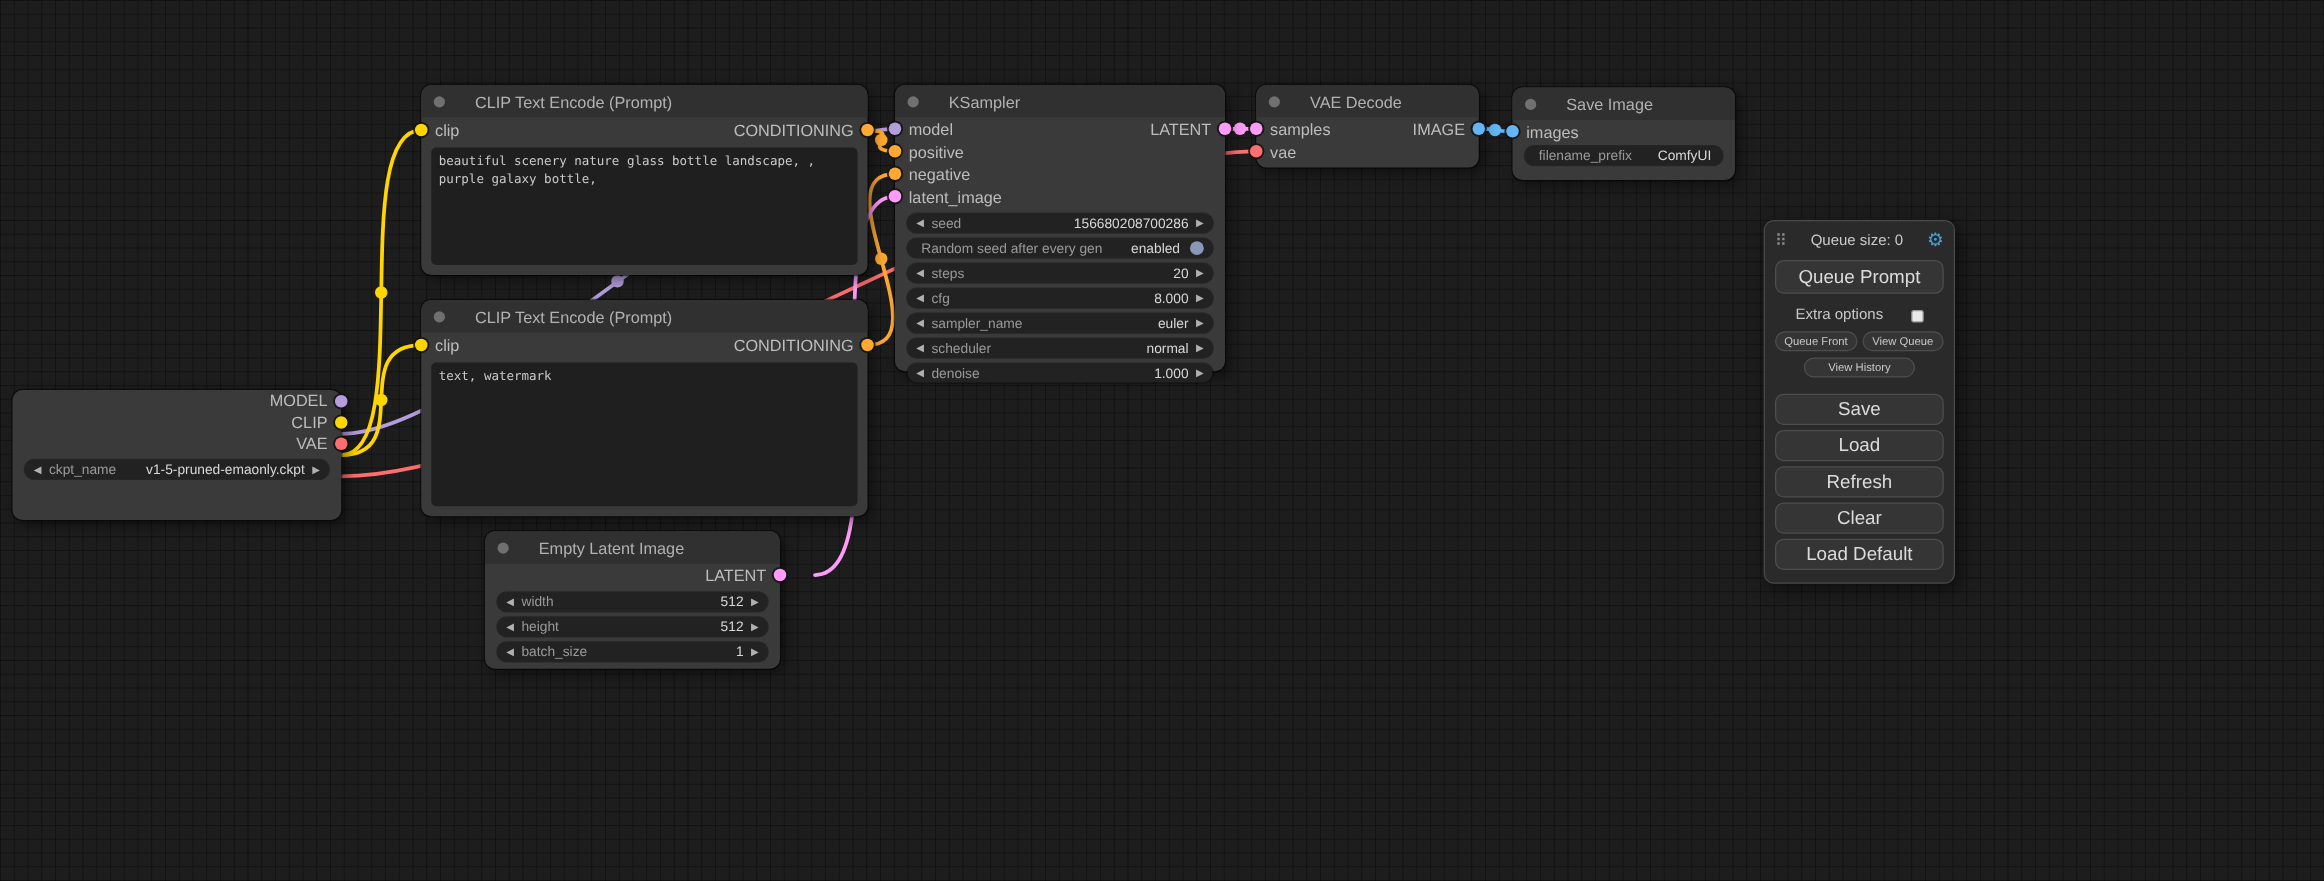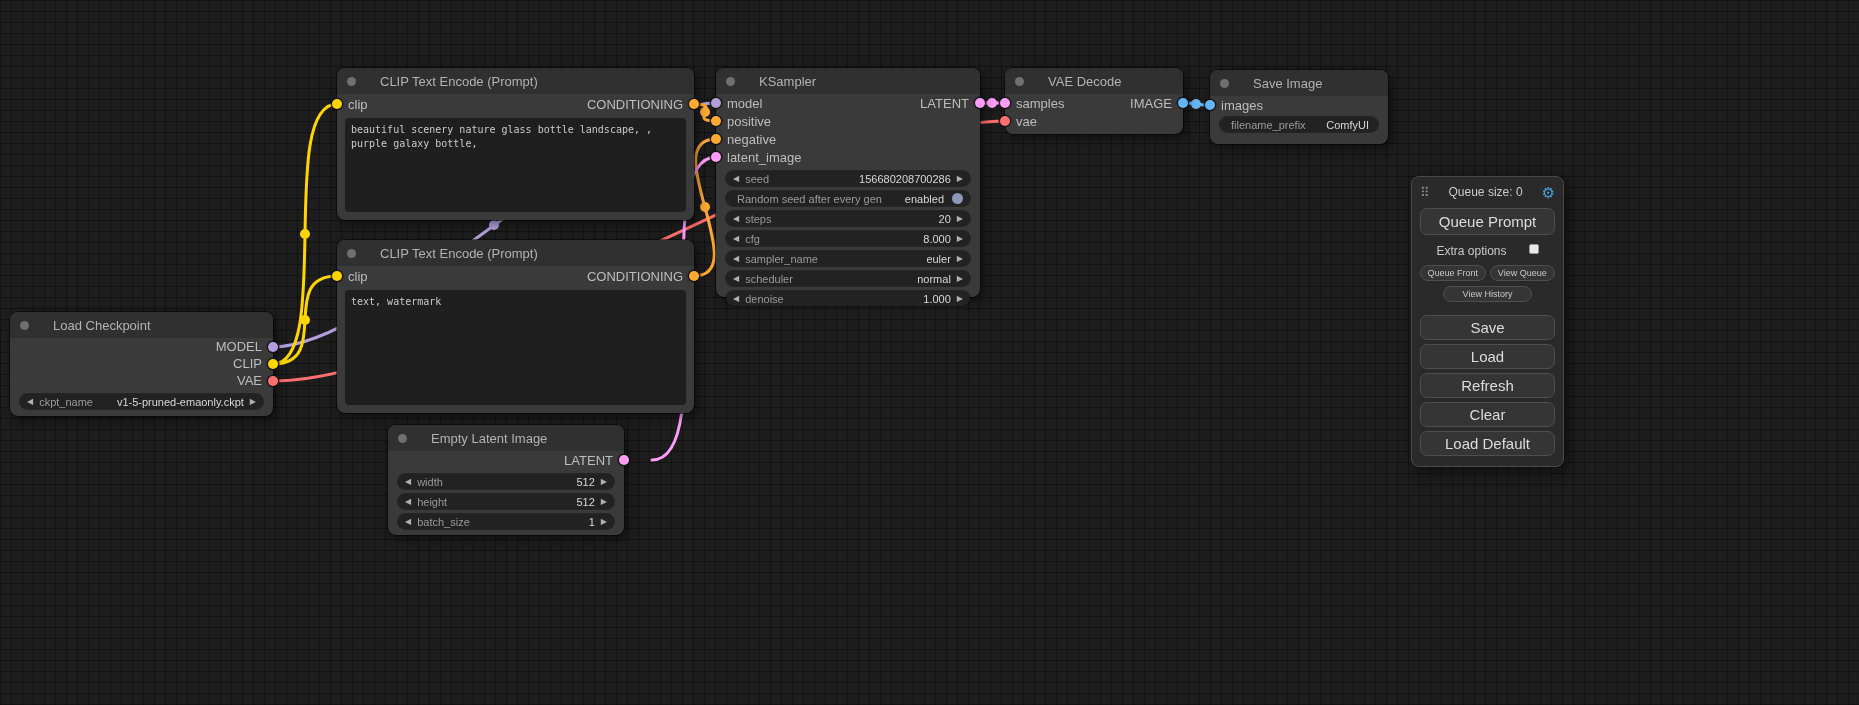--- a/index.html
+++ b/index.html
@@ -74,21 +74,21 @@
   .qheader { display:flex; align-items:center; height:20px; }
   .qdrag { color:#8a8a8a; font-size:13px; line-height:1; cursor:grab; }
   .qsize { flex:1; text-align:center; font-size:12px; color:#cbcbcb; }
   .qgear { color:#45a2d8; font-size:15px; line-height:1; cursor:pointer; }
   .qbtn {
     display:block; width:100%; background:#353535; border:1px solid #4e4e4e;
     border-radius:7px; color:#dcdcdc; text-align:center; cursor:pointer;
     font-family:"Liberation Sans", sans-serif;
   }
   .qbtn.main { font-size:15px; padding:4px 0; margin-top:6px; }
-  .qextra { display:flex; align-items:flex-start; justify-content:center; gap:22px; margin-top:9px; font-size:12px; color:#c9c9c9; }
+  .qextra { display:flex; align-items:flex-end; justify-content:center; gap:22px; margin-top:9px; font-size:12px; color:#c9c9c9; }
   .qcheck { width:10px; height:10px; background:#e9e9e9; border:1px solid #9a9a9a; border-radius:2px; cursor:pointer; }
   .qrow { display:flex; gap:4px; margin-top:7px;align-items:center; }
   .qbtn.small { font-size:9px; padding:2px 0; border-radius:8px; color:#c9c9c9; }
   .qbtn.hist { width:66%; margin:5px auto 0; font-size:9px; padding:2px 0; border-radius:8px; color:#c9c9c9; }
   .qbtn.big { font-size:15px; padding:3px 16px; margin-top:4px; }
   .qbtn.big.first { margin-top:13px; }
 </style>
 </head>
 <body>
 
@@ -109,24 +109,20 @@
     <circle cx="305" cy="320" r="5" style="fill:var(--clip)"></circle>
     <circle cx="639" cy="251" r="5" style="fill:var(--vae)"></circle>
     <circle cx="705" cy="112" r="5" style="fill:var(--conditioning)"></circle>
     <circle cx="705" cy="207" r="5" style="fill:var(--conditioning)"></circle>
     <circle cx="684" cy="308" r="5" style="fill:var(--latent)"></circle>
     <circle cx="992" cy="103" r="5" style="fill:var(--latent)"></circle>
     <circle cx="1196" cy="104" r="5" style="fill:var(--image)"></circle>
   </svg>
 
   <div class="node" style="left:10px; top:312px; width:263px; height:104px;">
-    <div class="ntitle">
-      <span class="ndot"></span>
-      <span>Load Checkpoint</span>
-    </div>
     <div class="row h17">
       <span class="out-label">MODEL</span>
       <span class="dot out" style="background:var(--model)"></span>
     </div>
     <div class="row h17">
       <span class="out-label">CLIP</span>
       <span class="dot out" style="background:var(--clip)"></span>
     </div>
     <div class="row h17">
       <span class="out-label">VAE</span>

